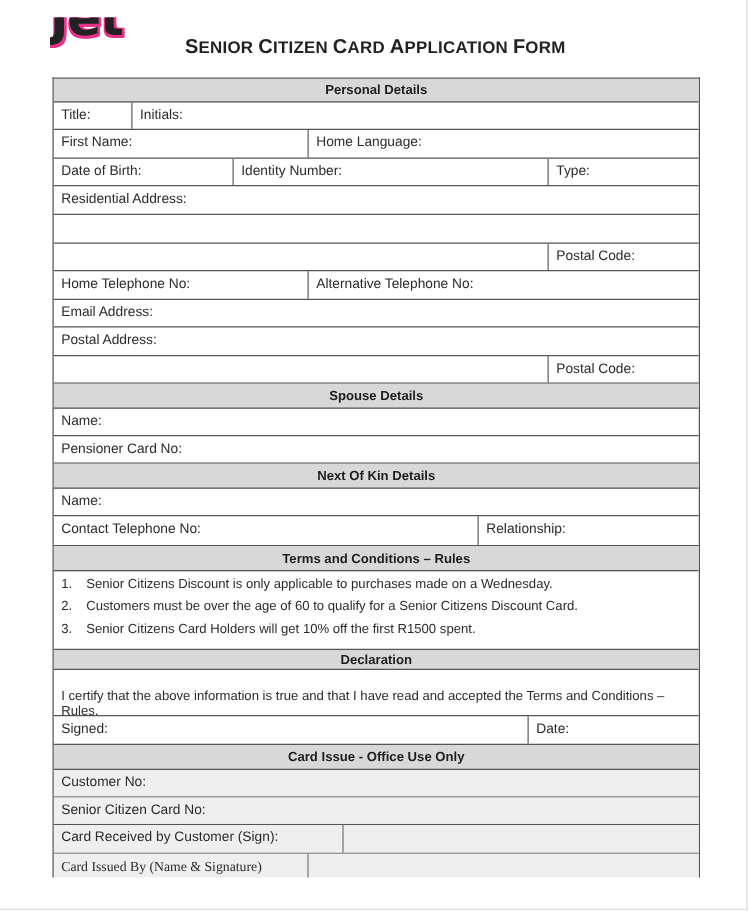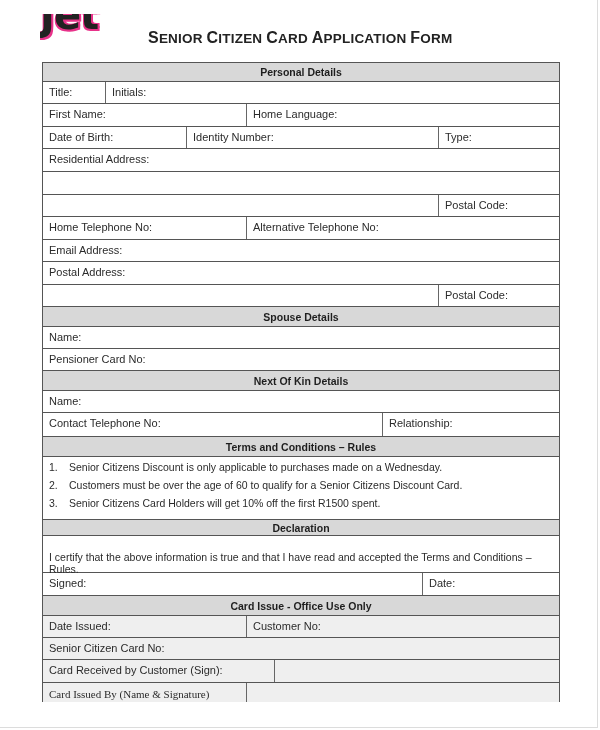--- a/index.html
+++ b/index.html
@@ -156,21 +156,20 @@
   </div>
   <div class="row" style="top:510px;height:23px;">
     <div class="cell" style="width:380px">Signed:</div>
     <div class="cell" style="flex:1">Date:</div>
   </div>
 
   <div class="row hdr" style="top:533px;height:20px;">
     <span>Card Issue - Office Use Only</span>
   </div>
   <div class="row office" style="top:553px;height:22px;">
-    <div class="cell" style="width:204px">Date Issued:</div>
     <div class="cell" style="flex:1">Customer No:</div>
   </div>
   <div class="row office" style="top:575px;height:22px;">
     <div class="cell" style="flex:1">Senior Citizen Card No:</div>
   </div>
   <div class="row office" style="top:597px;height:23px;">
     <div class="cell" style="width:232px">Card Received by Customer (Sign):</div>
     <div class="cell" style="flex:1"></div>
   </div>
   <div class="row office" style="top:620px;height:30px;border-bottom:none;font-family:Liberation Serif, serif;">

